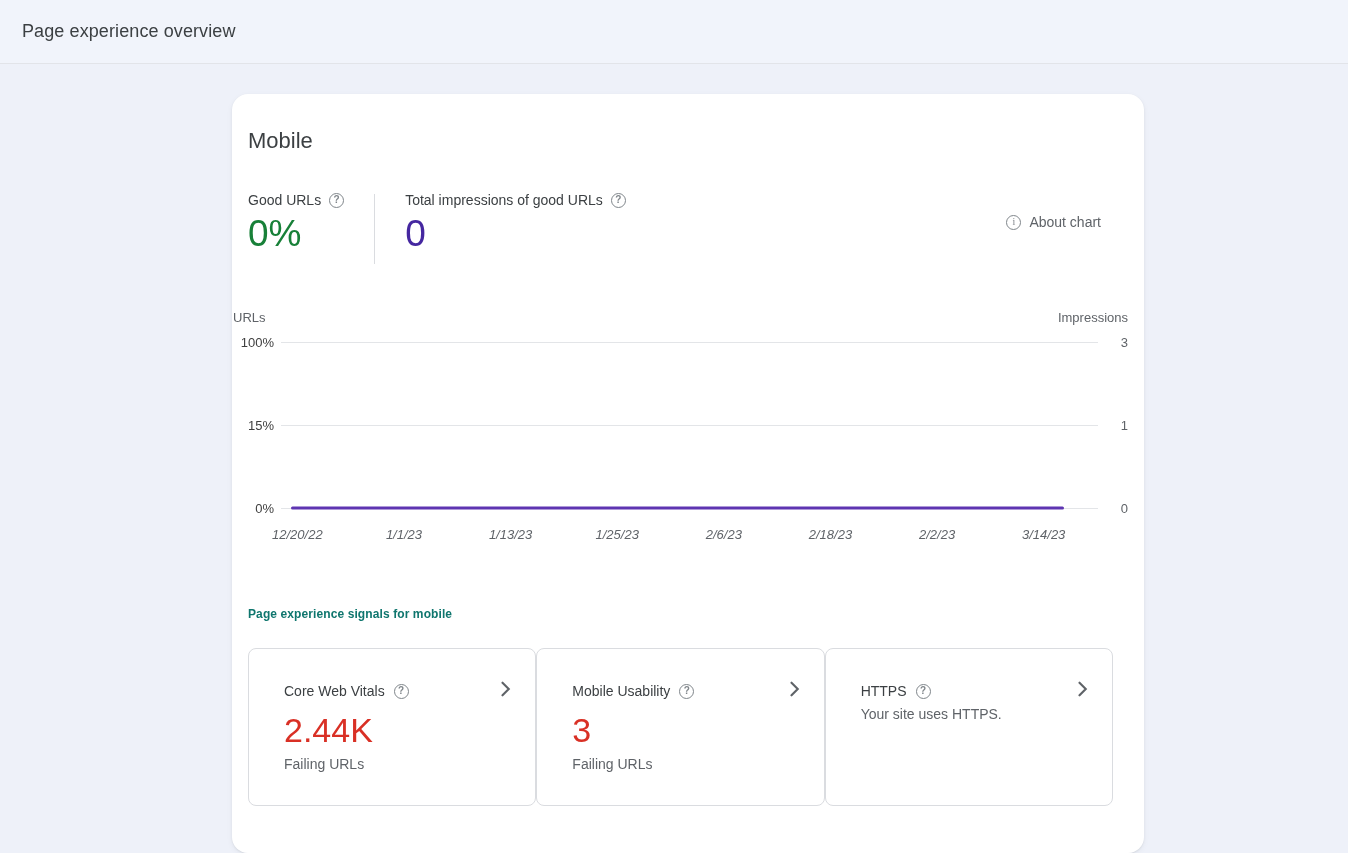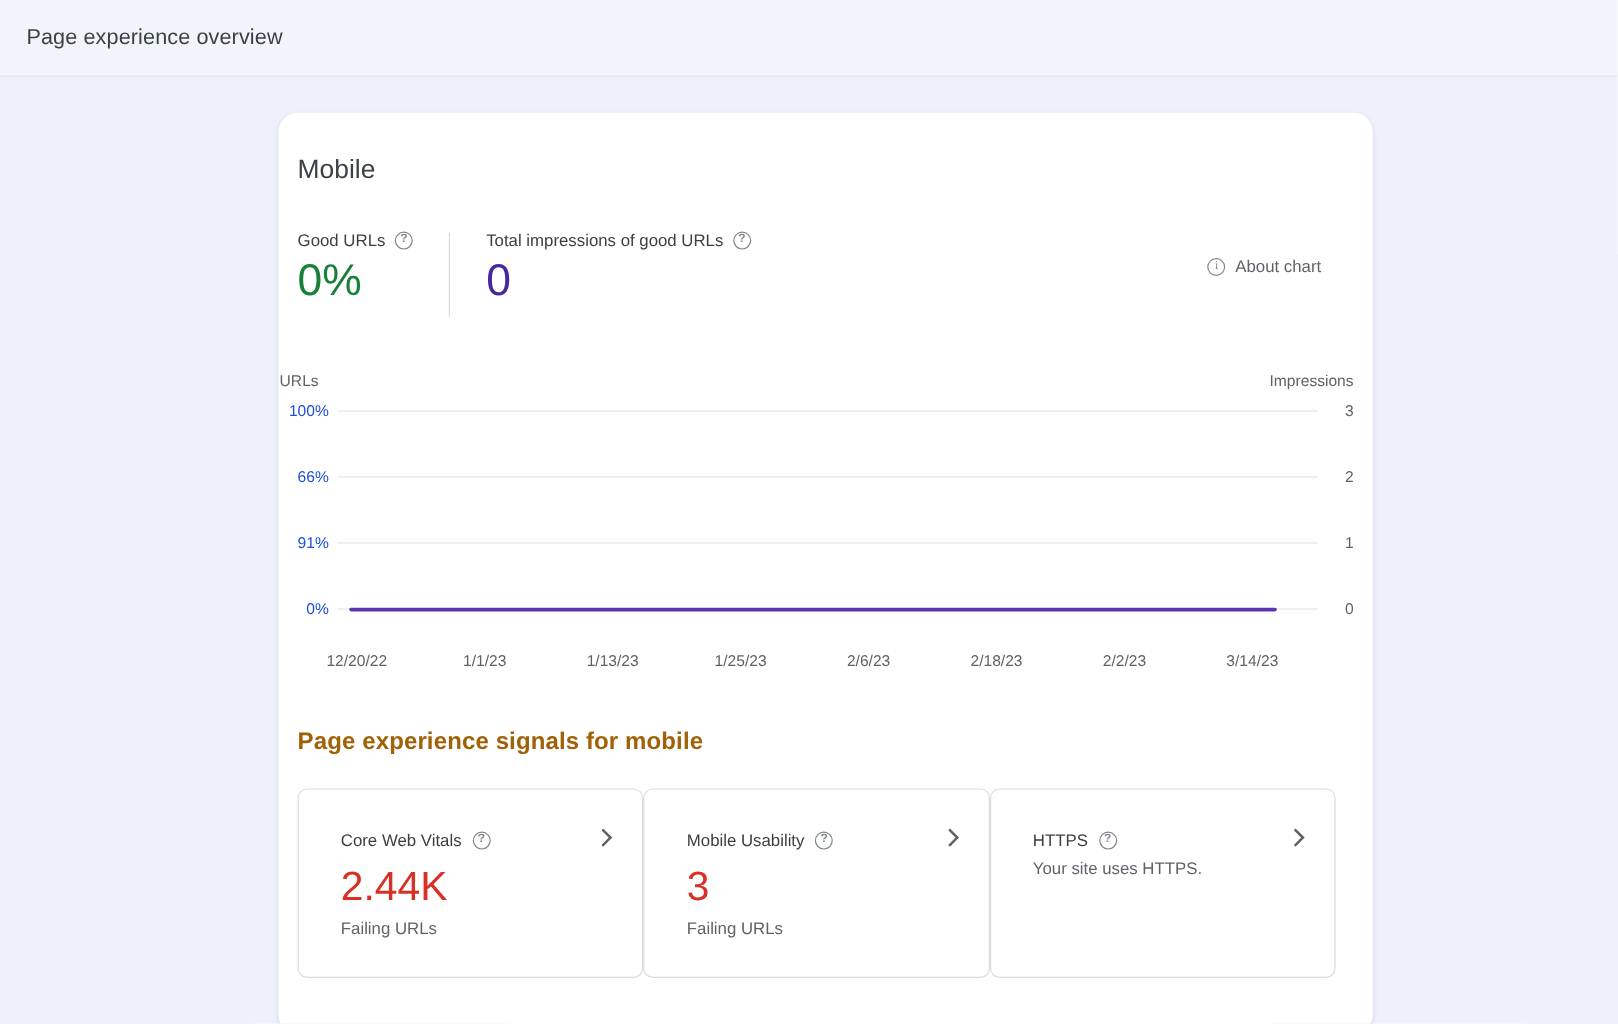--- a/index.html
+++ b/index.html
@@ -115,21 +115,21 @@
   }
   .grid-row {
     display: flex;
     align-items: center;
     height: 14px;
   }
   .tick-left {
     width: 48px;
     text-align: right;
     font-size: 13px;
-    color: #1d4ed8;
+    color: #404040;
     flex: 0 0 auto;
     padding-right: 7px;
   }
   .grid-line {
     flex: 1 1 auto;
     height: 1px;
     background: #e3e5e8;
     position: relative;
   }
   .tick-right {
@@ -154,29 +154,30 @@
     position: relative;
     height: 16px;
     margin: 12px 30px 0 48px;
     font-size: 13px;
     color: #5f6368;
   }
   .date-label {
     position: absolute;
     transform: translateX(-50%);
     white-space: nowrap;
-    top: 16px;
+    top: 0;
+    font-style: italic;
   }
 
   
   .signals-heading {
     margin: 64px 0 0 0;
-    font-size: 20px;
+    font-size: 12px;
     font-weight: 700;
-    color: #a16207;
+    color: #0f766e;
     letter-spacing: .1px;
   }
   .signal-cards {
     display: flex;
     margin-top: 27px;
   }
   .signal-card {
     flex: 1 1 0;
     height: 158px;
     border: 1px solid #dadce0;
@@ -256,26 +257,21 @@
       <span>Impressions</span>
     </div>
 
     <div class="chart-grid">
       <div class="grid-row">
         <span class="tick-left">100%</span>
         <div class="grid-line"></div>
         <span class="tick-right">3</span>
       </div>
       <div class="grid-row">
-        <span class="tick-left">66%</span>
-        <div class="grid-line"></div>
-        <span class="tick-right">2</span>
-      </div>
-      <div class="grid-row">
-        <span class="tick-left">91%</span>
+        <span class="tick-left">15%</span>
         <div class="grid-line"></div>
         <span class="tick-right">1</span>
       </div>
       <div class="grid-row">
         <span class="tick-left">0%</span>
         <div class="grid-line">
           <div class="series-line"></div>
         </div>
         <span class="tick-right">0</span>
       </div>

